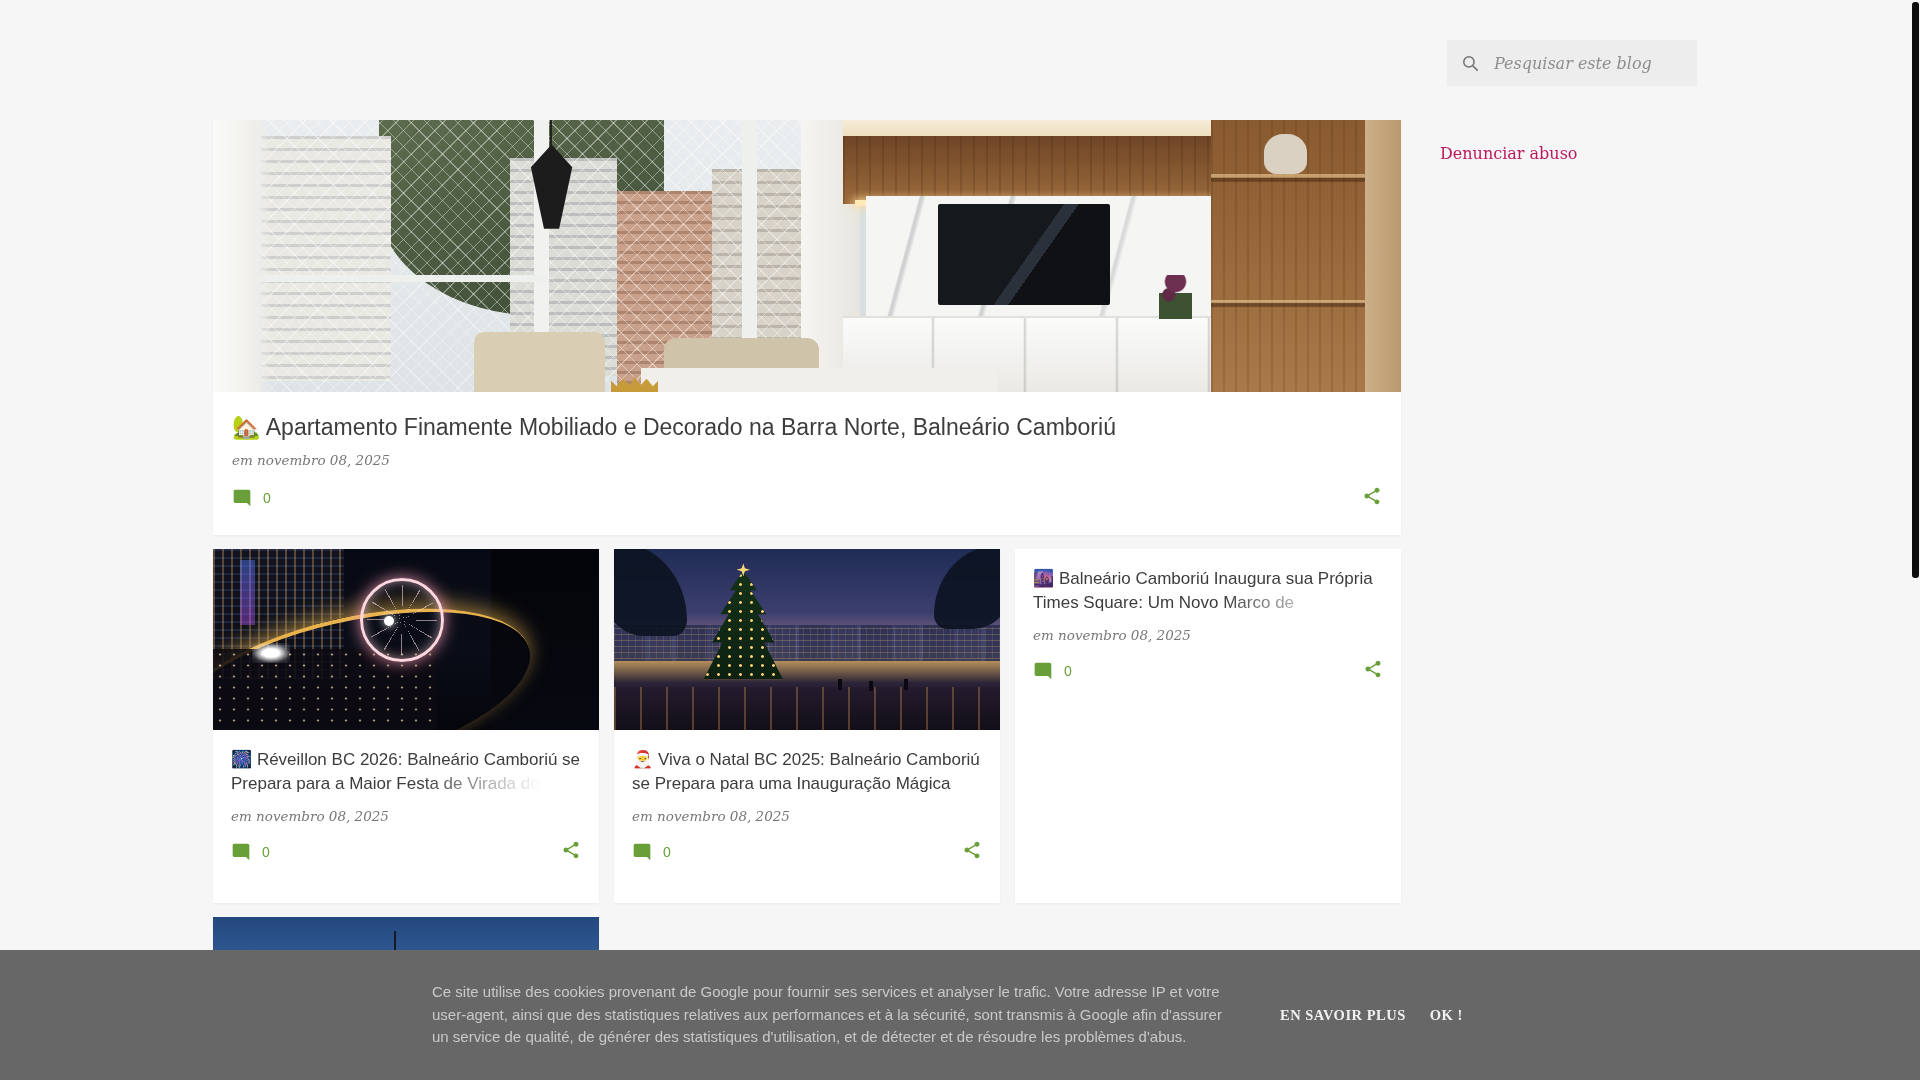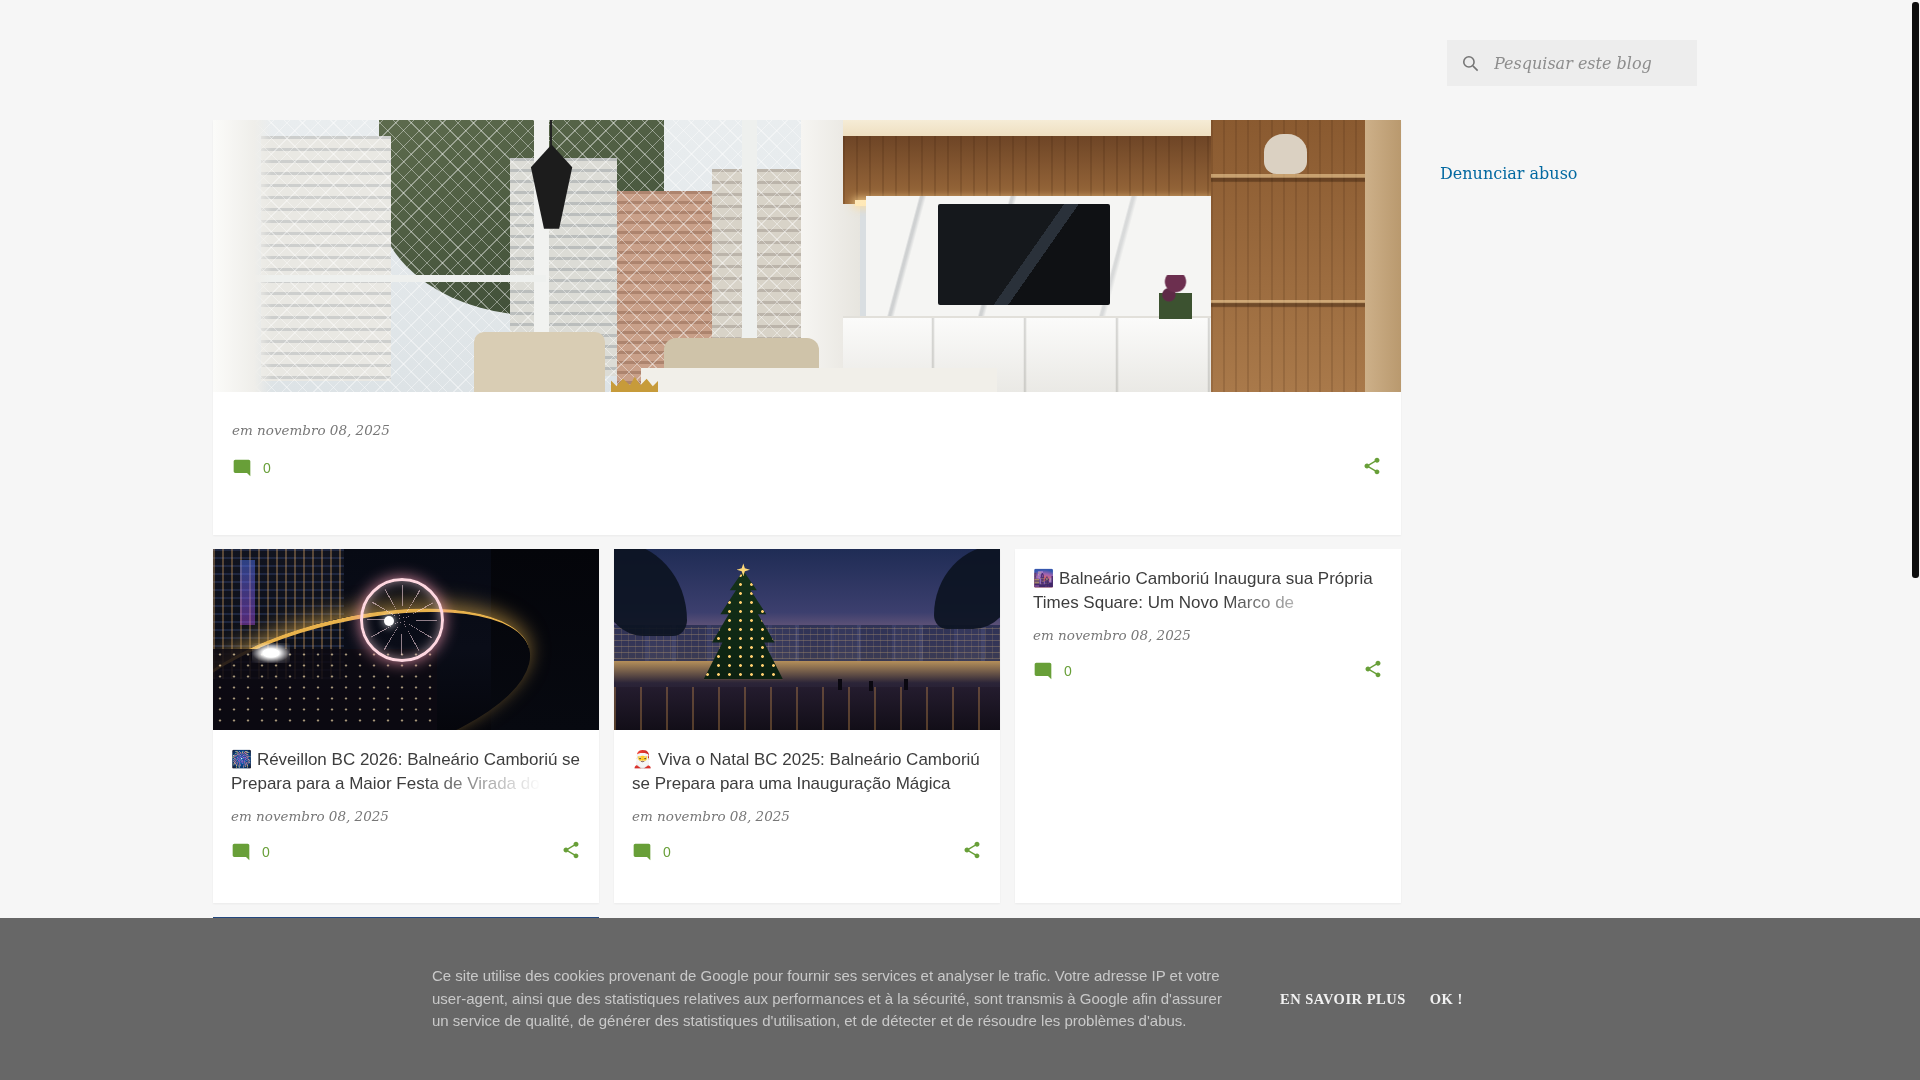--- a/index.html
+++ b/index.html
@@ -18,22 +18,22 @@
   .search-box svg { width:19px; height:19px; stroke:#757575; fill:none; stroke-width:2; flex:0 0 auto; }
   .search-box input {
     border:none; outline:none; background:transparent; width:100%;
     font-family:"DejaVu Serif", serif; font-style:italic; font-size:16px; color:#4d7c0f;
   }
   .search-box input::placeholder { color:#8d8d8d; }
 
   
   .report-abuse {
     position:absolute; left:1440px; top:144px;
-    font-family:"DejaVu Serif", serif; font-size:16px; color:#0369a1;
-    text-decoration:none; cursor:pointer;margin-top:20px;
+    font-family:"DejaVu Serif", serif; font-size:16px; color:#be185d;
+    text-decoration:none; cursor:pointer;
   }
 
   
   .main-col { position:absolute; left:213px; top:120px; width:1188px; }
   .card { background:#ffffff; box-shadow:0 1px 2px rgba(0,0,0,0.05); }
   .thumb { position:relative; overflow:hidden; width:100%; }
   .hero .thumb { height:272px; }
   .hero-body { padding:20px 19px 0 19px; height:143px; }
   .post-title {
     color:#3d3d3d; font-size:23px; line-height:30px; font-weight:400;
@@ -182,21 +182,21 @@
 
   
   .sc-p4 { background:linear-gradient(180deg,#23487f 0%, #3f6aa6 45%, #7fa3cc 100%); }
   .p4-b1 { left:44%; top:18%; width:7%; height:82%; background:#1d2430; }
   .p4-ant { left:47%; top:8%; width:2px; height:12%; background:#141a24; }
   .p4-b2 { left:0; top:58%; width:9%; height:42%; background:#2a3140; }
   .p4-b3 { left:9%; top:70%; width:5%; height:30%; background:#232a38; }
 
   
   .cookie-banner {
-    position:absolute; left:0; bottom:0; width:1920px; height:162px;
+    position:absolute; left:0; bottom:0; width:1920px; height:130px;
     background:#676767; z-index:50; display:flex; align-items:center;
   }
   .cookie-inner { width:1056px; margin:0 auto; display:flex; align-items:center; gap:48px; }
   .cookie-msg { width:800px; font-size:15px; line-height:22.5px; color:#c9c9c9; }
   .cookie-actions { display:flex; align-items:center; gap:24px; white-space:nowrap; }
   .cookie-btn {
     background:none; border:none; color:#f1f1f1; font-family:Liberation Serif, serif;
     font-size:14.5px; font-weight:bold; letter-spacing:.5px; cursor:pointer; text-transform:uppercase;
   }
 
@@ -246,20 +246,21 @@
       <div class="ap-door"></div>
       <div class="ap-orchid"></div>
       <div class="ap-chair1"></div>
       <div class="ap-chair2"></div>
       <div class="ap-table"></div>
       <div class="ap-crown"></div>
       <div class="ap-cord"></div>
       <div class="ap-lamp"></div>
     </div>
     <div class="hero-body">
+      <a class="post-title">🏡 Apartamento Finamente Mobiliado e Decorado na Barra Norte, Balneário Camboriú</a>
       <div class="post-date">em novembro 08, 2025</div>
       <div class="card-footer">
         <div class="comments">
           <svg viewBox="0 0 24 24">
               <path d="M21.99 4c0-1.1-.89-2-1.99-2H4c-1.1 0-2 .9-2 2v12c0 1.1.9 2 2 2h14l4 4-.01-18z"></path>
             </svg>
           <span class="count">0</span>
         </div>
         <div class="share-btn">
           <svg viewBox="0 0 24 24">

